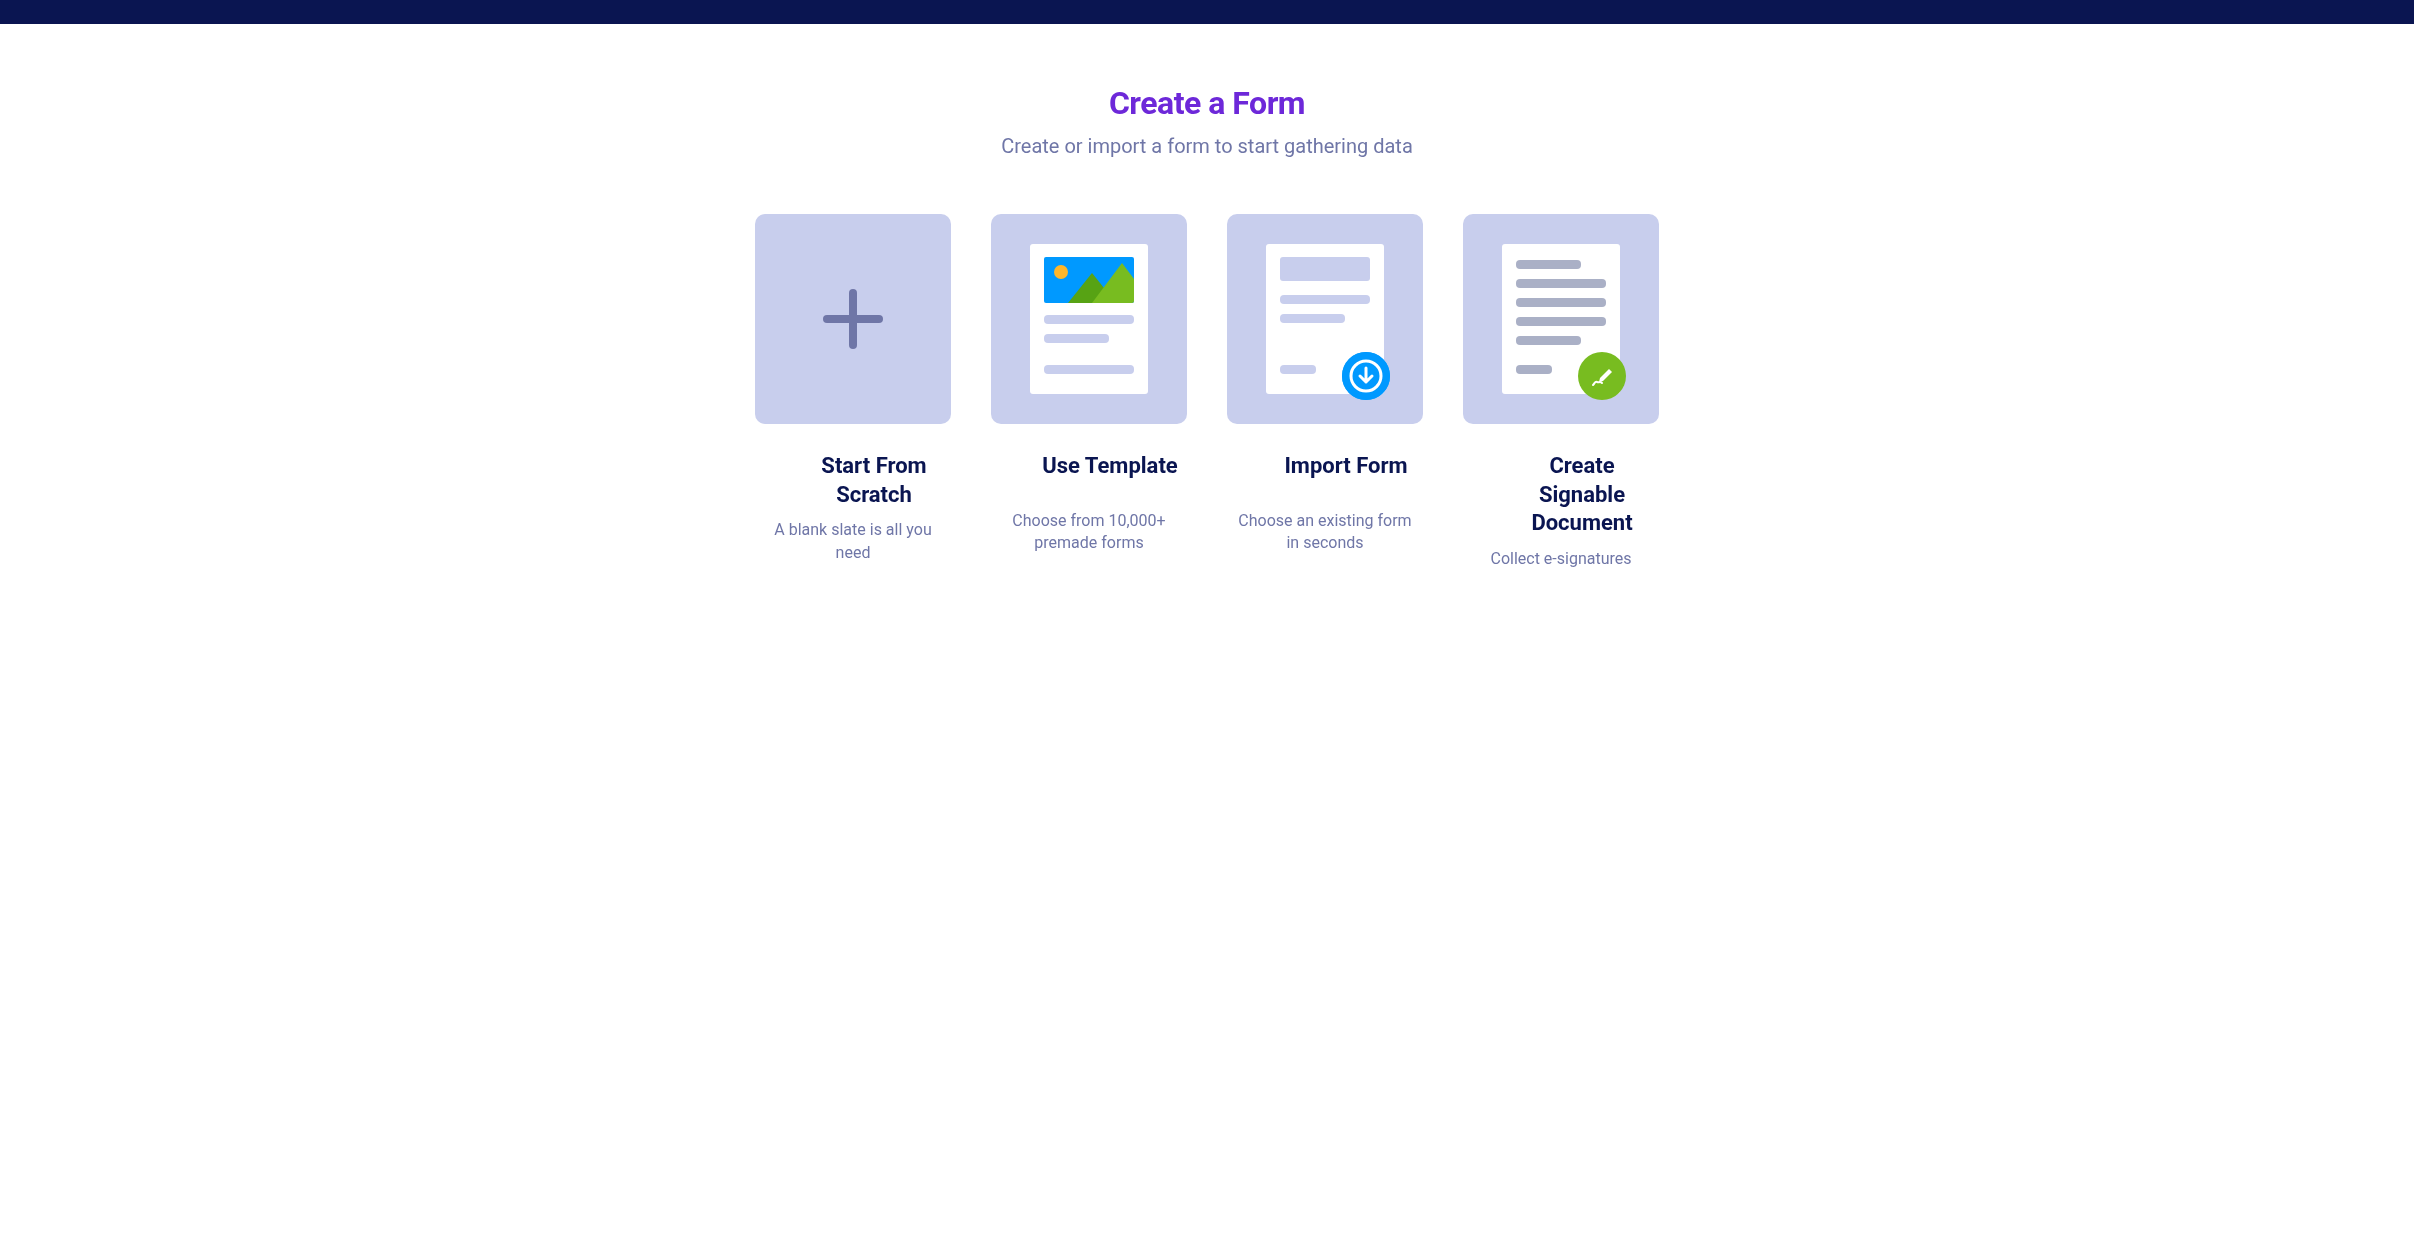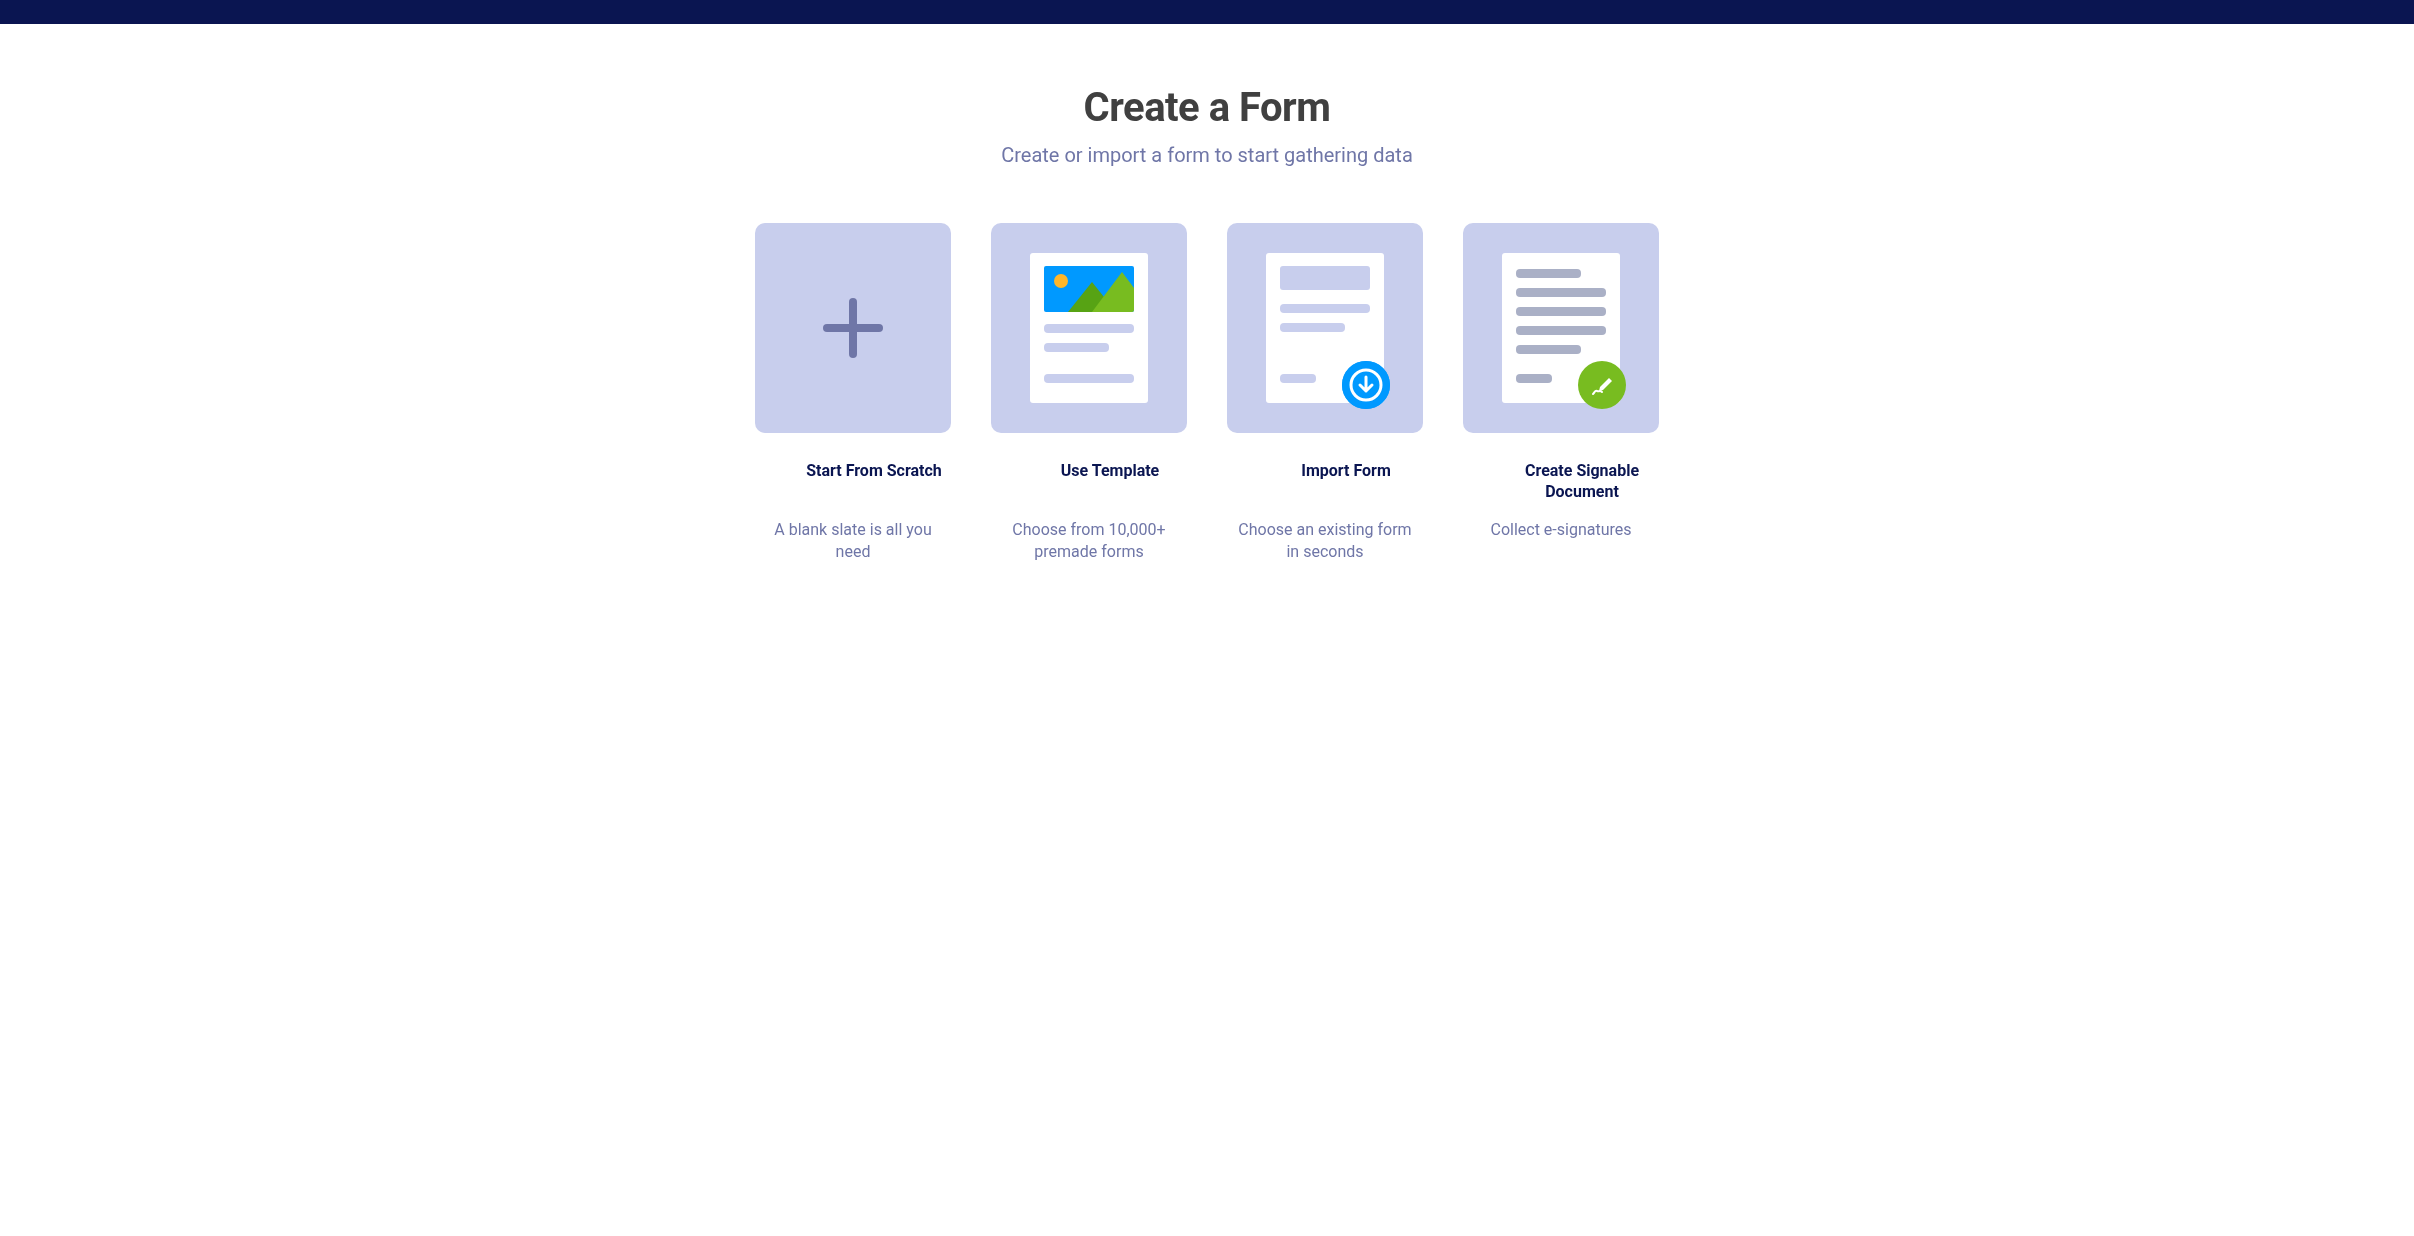--- a/index.html
+++ b/index.html
@@ -16,23 +16,23 @@
       height: 24px;
       background: #0a1551;
     }
     .page-container {
       max-width: 1000px;
       margin: 0 auto;
       padding: 60px 20px 40px;
       text-align: center;
     }
     .page-title {
-      font-size: 40px;
+      font-size: 32px;
       font-weight: 700;
-      color: #404040;
+      color: #6d28d9;
       letter-spacing: -0.5px;
       margin-bottom: 12px;
     }
     .page-subtitle {
       font-size: 20px;
       font-weight: 400;
       color: #6f76a7;
     }
     .cards-row {
       display: flex;
@@ -52,21 +52,21 @@
       height: 210px;
       background: #c8ceed;
       border-radius: 10px;
       display: flex;
       align-items: center;
       justify-content: center;
       position: relative;
       transition: transform .15s ease;
     }
     .card-title {
-      font-size: 16px;
+      font-size: 22px;
       line-height: 1.3;
       font-weight: 700;
       color: #0a1551;
       margin-top: 28px;
       min-height: 48px;
       display: flex;
       align-items: flex-start;
       justify-content: center;
       text-align: center;
       margin-left: 42px;

